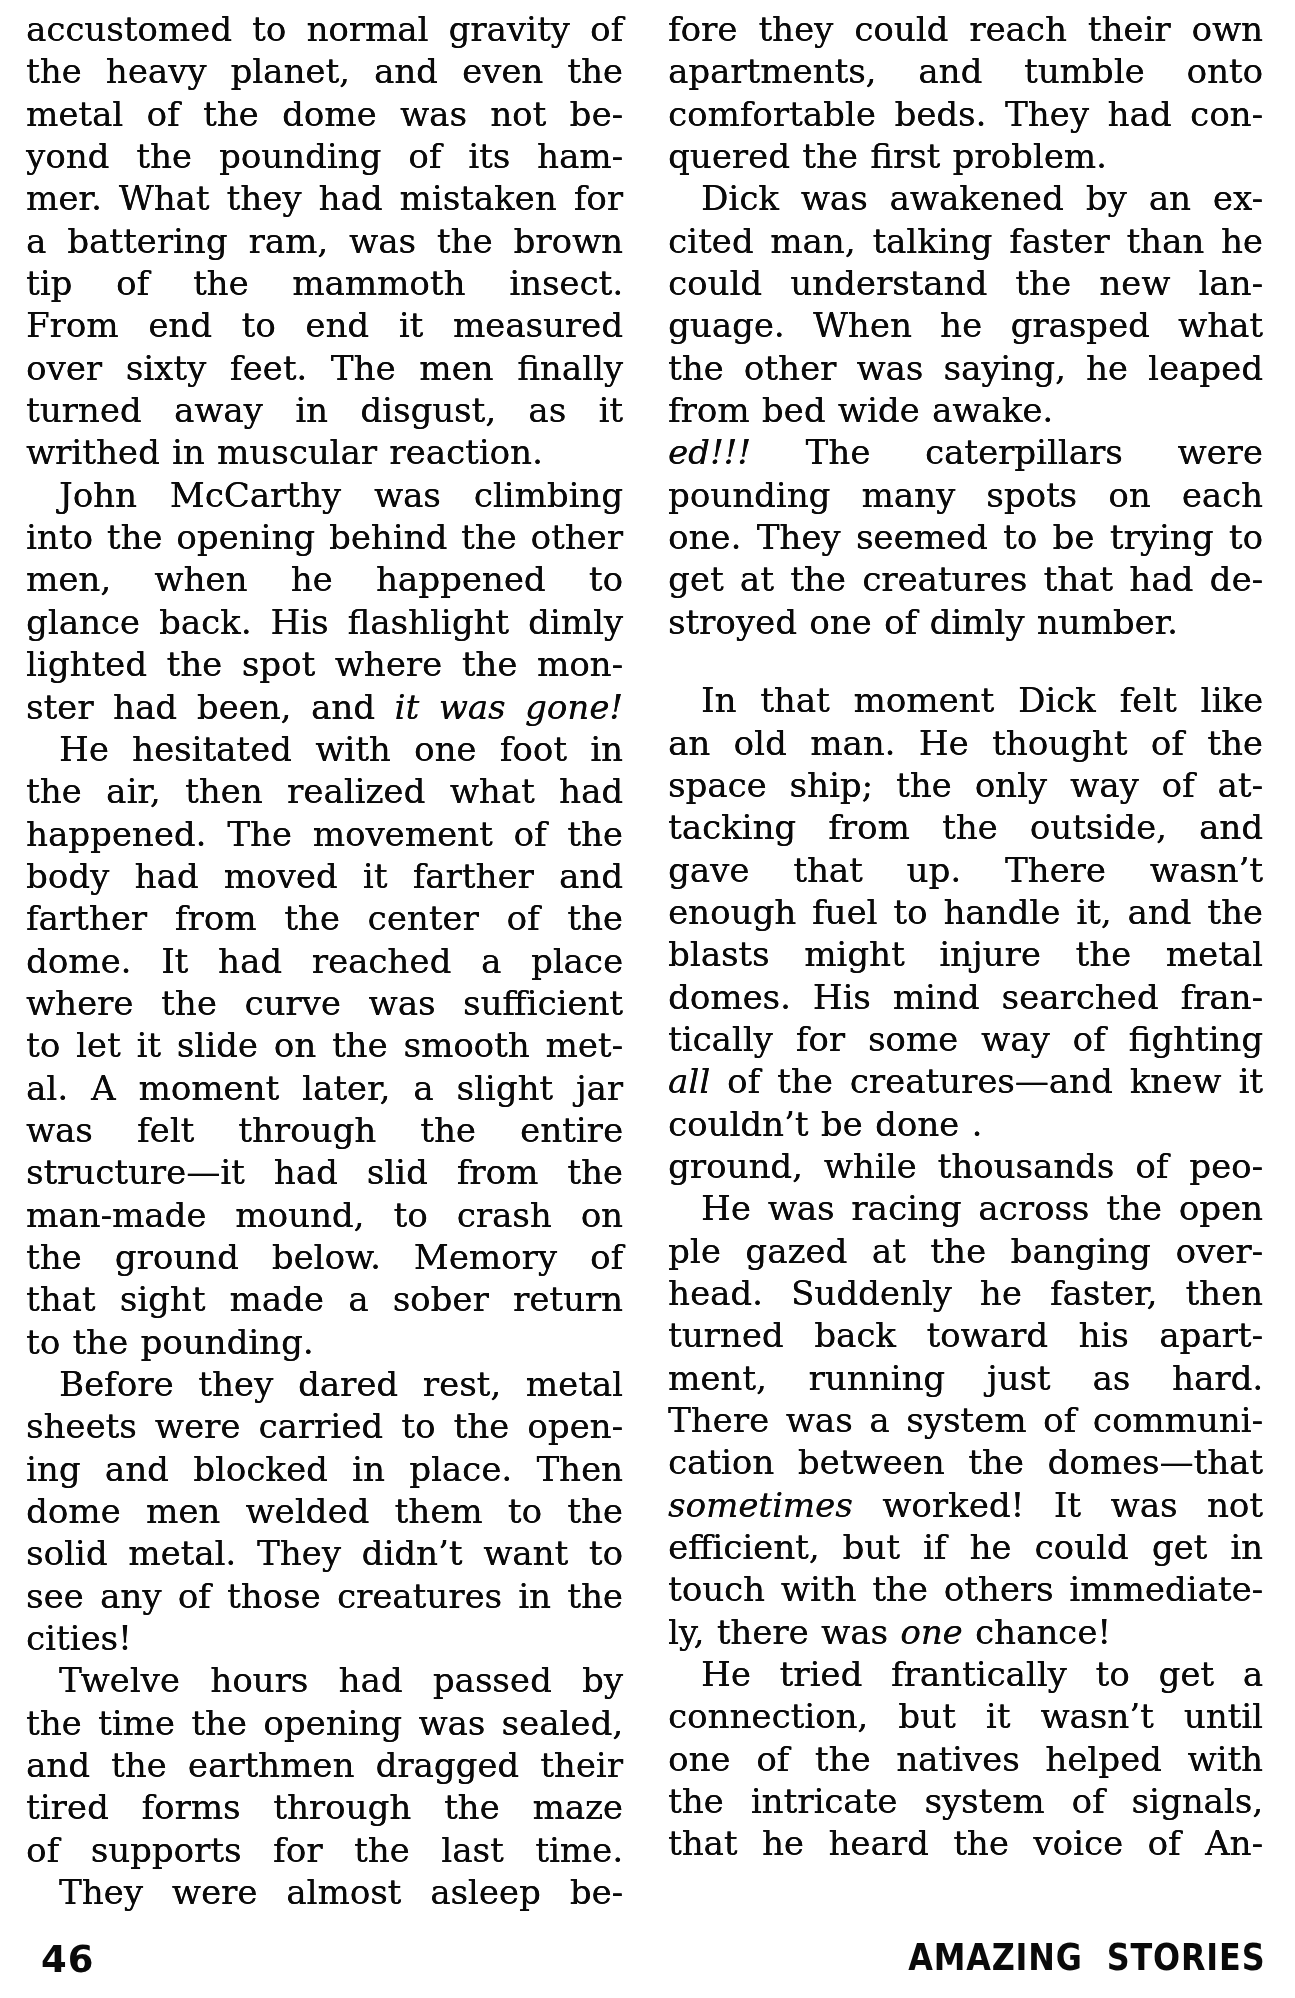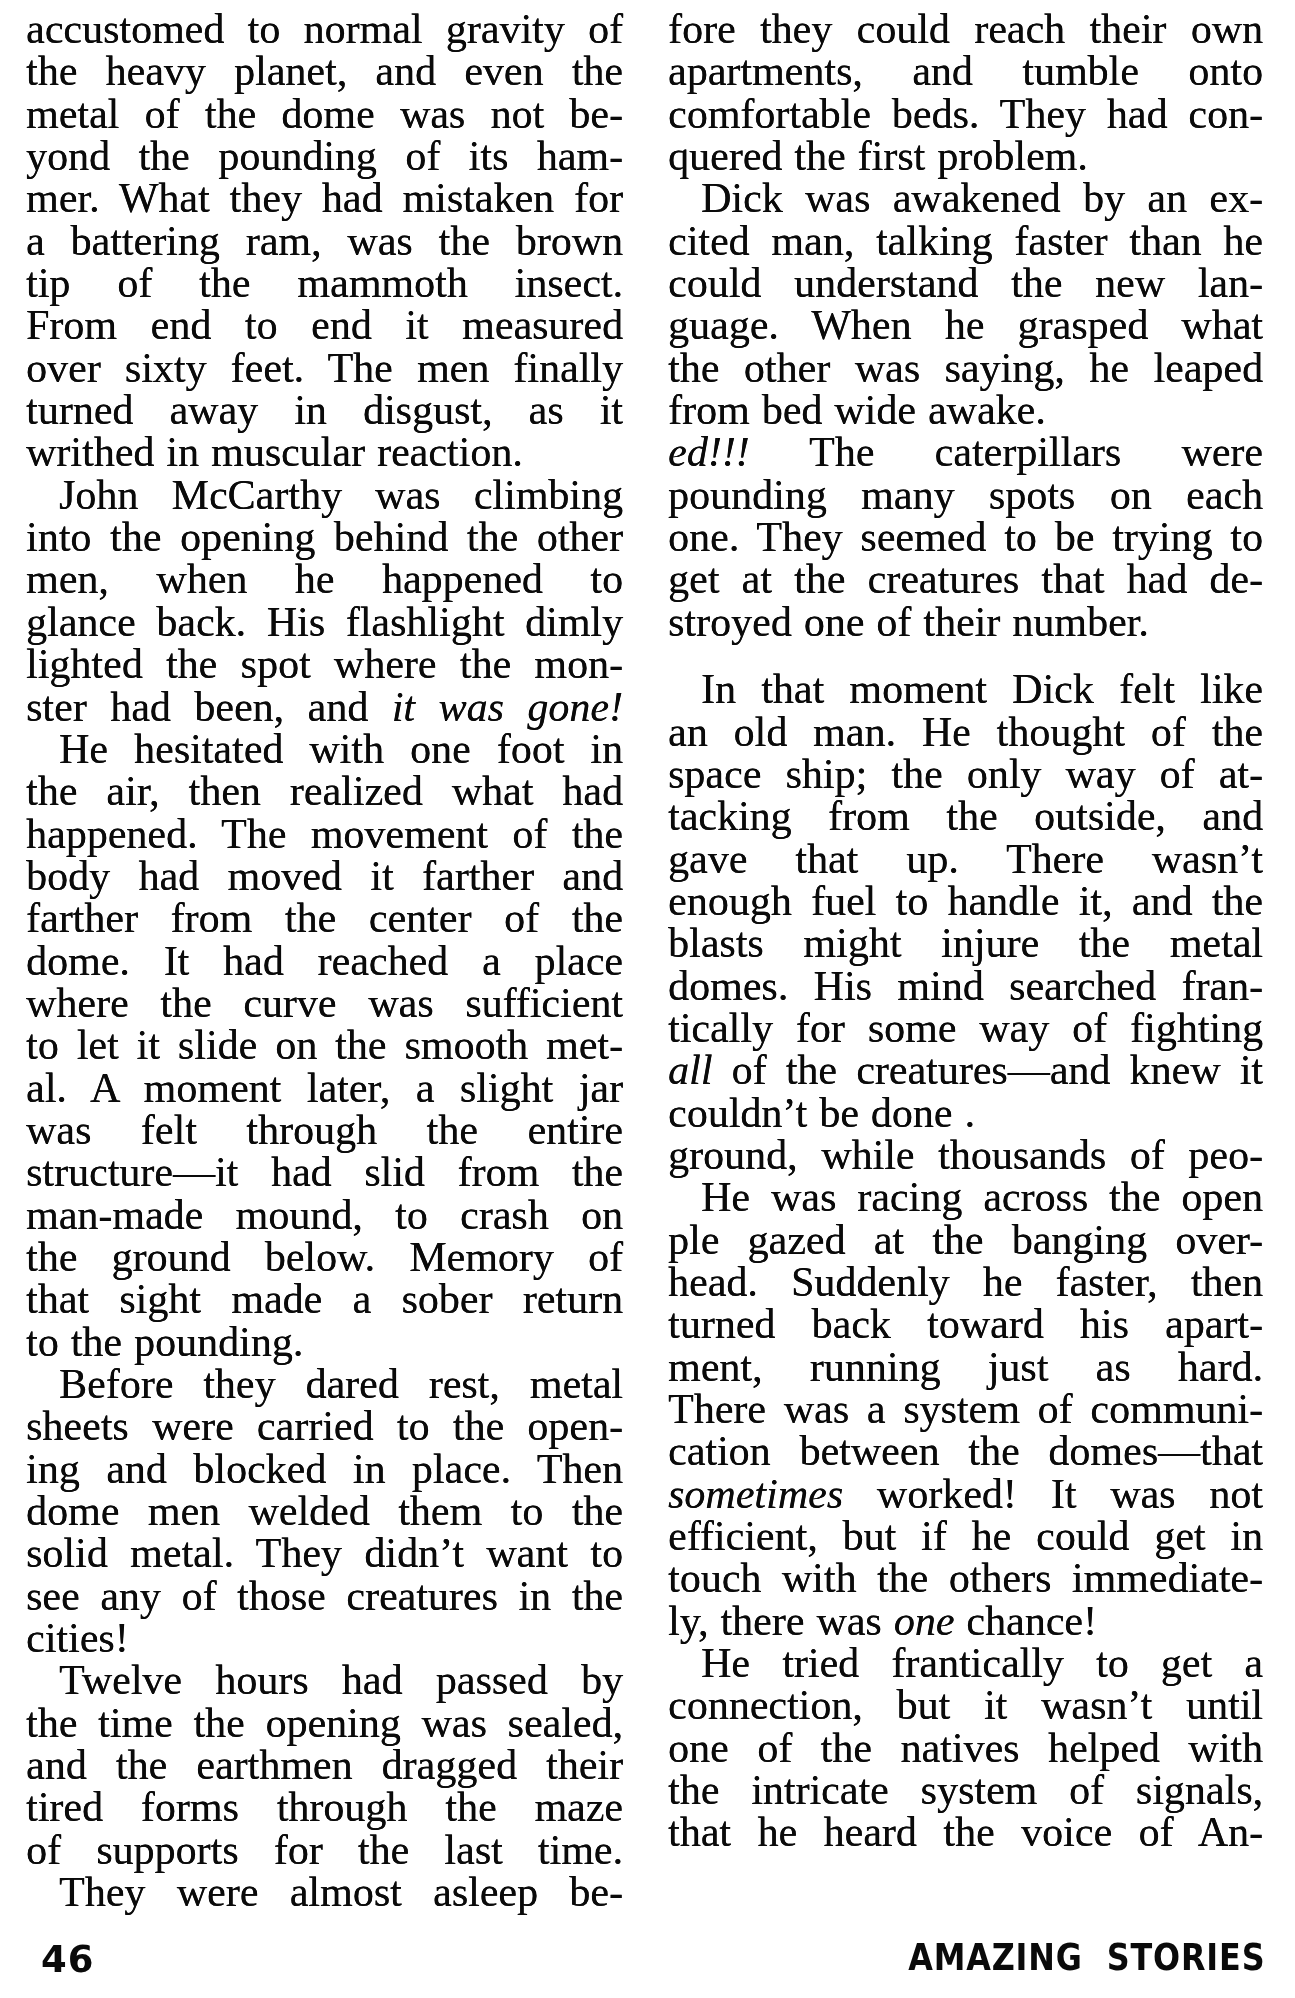--- a/index.html
+++ b/index.html
@@ -11,32 +11,31 @@
   #page {
     position: relative;
     width: 1295px; height: 1998px;
     background: #ffffff;
     color: #0a0a0a;
     font-family: "DejaVu Serif", serif;
   }
   .col {
     position: absolute;
     top: 8px;
-    font-size: 42px;
+    font-size: 34px;
     line-height: 42.35px;
     word-spacing: 1.5px;
     text-shadow: 0.25px 0 0 currentColor;
-    font-family: Liberation Serif, serif;
   }
   #col-left  { left: 26px;  width: 597px; }
   #col-right { left: 668px; width: 595px; }
   .line { text-align: left; height: 42.35px; overflow: visible; }
   .line.just { text-align: justify; text-align-last: justify; }
   .line.ind  { text-indent: 33px; }
-  .line.gap  { margin-top: 25px; }
+  .line.gap  { margin-top: 36px; }
   .line em { font-style: italic; }
   #footer-page-number {
     position: absolute;
     left: 41px; top: 1938px;
     font-family: "DejaVu Sans", sans-serif;
     font-weight: bold;
     font-size: 37px;
     letter-spacing: 1px;
   }
   #footer-magazine-title {
@@ -111,21 +110,21 @@
       <div class="line just ind"><span>Dick was awakened by an ex-</span></div>
       <div class="line just"><span>cited man, talking faster than he</span></div>
       <div class="line just"><span>could understand the new lan-</span></div>
       <div class="line just"><span>guage. When he grasped what</span></div>
       <div class="line just"><span>the other was saying, he leaped</span></div>
       <div class="line"><span>from bed wide awake.</span></div>
       <div class="line just"><em>ed!!!</em><span> The caterpillars were</span></div>
       <div class="line just"><span>pounding many spots on each</span></div>
       <div class="line just"><span>one. They seemed to be trying to</span></div>
       <div class="line just"><span>get at the creatures that had de-</span></div>
-      <div class="line"><span>stroyed one of their number.</span></div>
+      <div class="line"><span>stroyed one of dimly number.</span></div>
       <div class="line just ind gap"><span>In that moment Dick felt like</span></div>
       <div class="line just"><span>an old man. He thought of the</span></div>
       <div class="line just"><span>space ship; the only way of at-</span></div>
       <div class="line just"><span>tacking from the outside, and</span></div>
       <div class="line just"><span>gave that up. There wasn’t</span></div>
       <div class="line just"><span>enough fuel to handle it, and the</span></div>
       <div class="line just"><span>blasts might injure the metal</span></div>
       <div class="line just"><span>domes. His mind searched fran-</span></div>
       <div class="line just"><span>tically for some way of fighting</span></div>
       <div class="line just"><em>all</em><span> of the creatures—and knew it</span></div>

